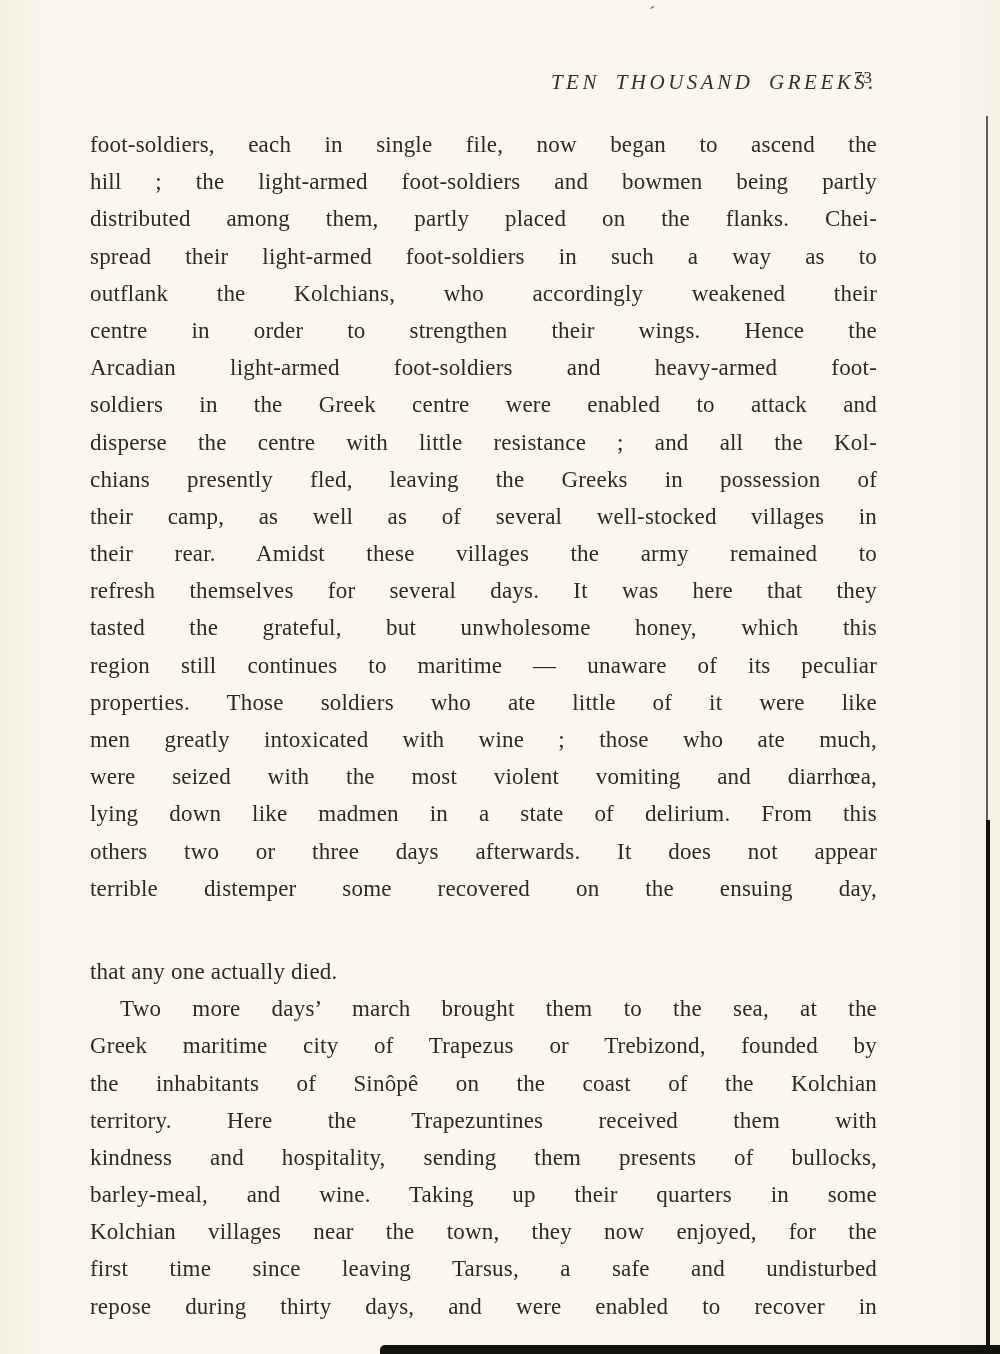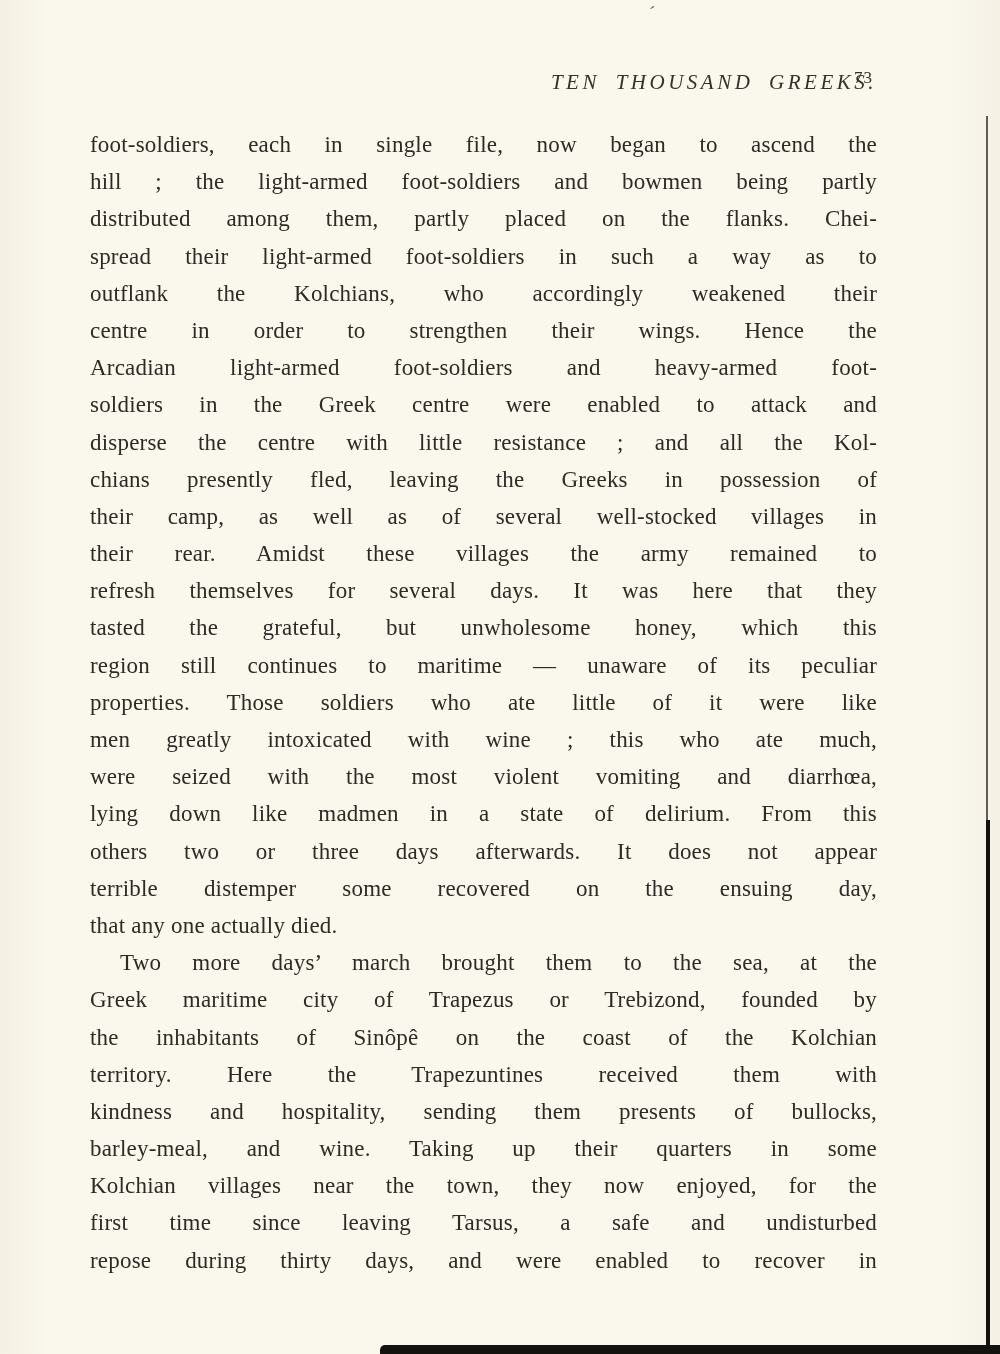--- a/index.html
+++ b/index.html
@@ -53,21 +53,21 @@
   }
   .paragraph { width: 100%; }
   .line {
     line-height: 37.2px;
     height: 37.2px;
     white-space: normal;
     text-align: justify;
     text-align-last: justify;
     overflow: hidden;
   }
-  .line.no-justify { text-align-last: left; }
+  .line.no-justify { text-align-last: left; margin-top: 46px; }
   .line.indent { text-indent: 30px; }
   
   .top-speck {
     position: absolute;
     top: 2px; left: 648px;
     font-size: 20px;
     color: #6b675e;
     transform: rotate(8deg);
   }
   .edge-line-thin {
@@ -114,21 +114,21 @@
         <div class="line">Arcadian light-armed foot-soldiers and heavy-armed foot-</div>
         <div class="line">soldiers in the Greek centre were enabled to attack and</div>
         <div class="line">disperse the centre with little resistance ; and all the Kol-</div>
         <div class="line">chians presently fled, leaving the Greeks in possession of</div>
         <div class="line">their camp, as well as of several well-stocked villages in</div>
         <div class="line">their rear.  Amidst these villages the army remained to</div>
         <div class="line">refresh themselves for several days.  It was here that they</div>
         <div class="line">tasted the grateful, but unwholesome honey, which this</div>
         <div class="line">region still continues to maritime — unaware of its peculiar</div>
         <div class="line">properties.  Those soldiers who ate little of it were like</div>
-        <div class="line">men greatly intoxicated with wine ; this who ate much,</div>
+        <div class="line">men greatly intoxicated with wine ; those who ate much,</div>
         <div class="line">were seized with the most violent vomiting and diarrhœa,</div>
         <div class="line">lying down like madmen in a state of delirium.  From this</div>
         <div class="line">others two or three days afterwards.  It does not appear</div>
         <div class="line">terrible distemper some recovered on the ensuing day,</div>
         <div class="line no-justify">that any one actually died.</div>
       </div>
       <div class="paragraph">
         <div class="line indent">Two more days’ march brought them to the sea, at the</div>
         <div class="line">Greek maritime city of Trapezus or Trebizond, founded by</div>
         <div class="line">the inhabitants of Sinôpê on the coast of the Kolchian</div>

